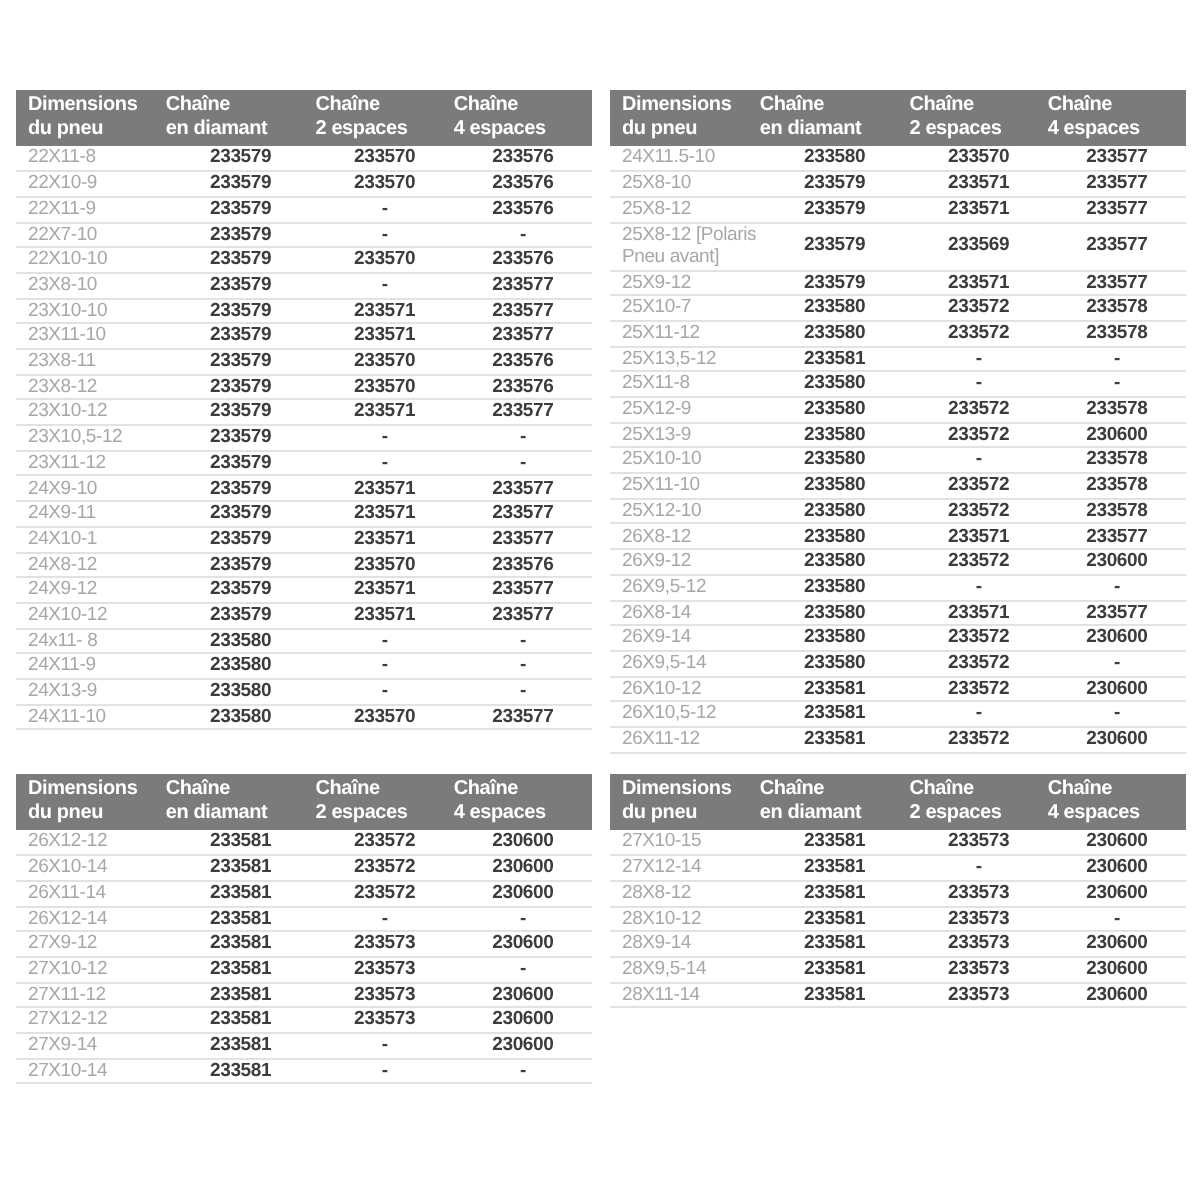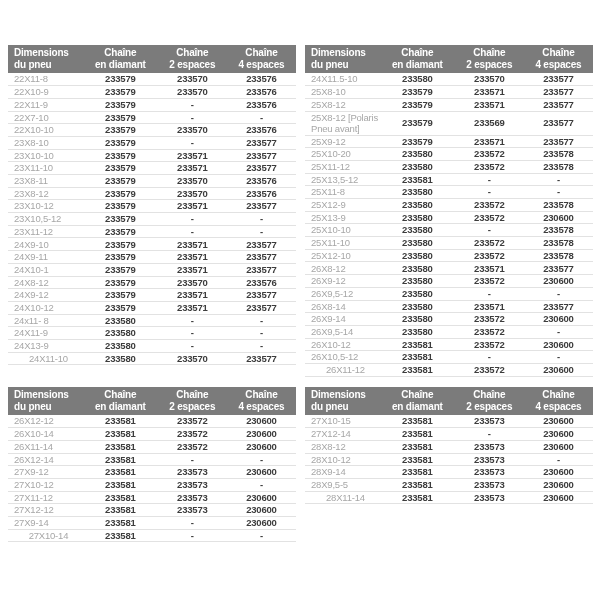--- a/index.html
+++ b/index.html
@@ -35,37 +35,37 @@
   .fit-table col.c4 { width: 24%; }
 
   .fit-table thead th {
     background: var(--header-bg);
     color: var(--header-text);
     font-size: 10px;
     font-weight: bold;
     line-height: 11.5px;
     height: 28px;
     padding: 2px 0 3px 0;
-    text-align: center;
+    text-align: left;
     vertical-align: middle;
     letter-spacing: -0.2px;
   }
   .fit-table thead th.first {
     text-align: left;
     padding-left: 6px;
   }
   .fit-table tbody td {
     height: 12.7px;
     line-height: 11.5px;
     border-top: 1px solid var(--row-line);
     vertical-align: middle;
     letter-spacing: -0.2px;
   }
   .fit-table tbody tr:first-child td { border-top: none; }
-  .fit-table tbody tr:last-child td { border-bottom: 1px solid var(--row-line); text-align: center; }
+  .fit-table tbody tr:last-child td { border-bottom: 1px solid var(--row-line); }
   .fit-table td.dim {
     color: var(--dim-text);
     font-size: 9.5px;
     text-align: left;
     padding-left: 6px;
   }
   .fit-table td.num {
     color: var(--num-text);
     font-size: 9.5px;
     font-weight: bold;
@@ -298,21 +298,21 @@
           <td class="num">233569</td>
           <td class="num">233577</td>
         </tr>
         <tr>
           <td class="dim">25X9-12</td>
           <td class="num">233579</td>
           <td class="num">233571</td>
           <td class="num">233577</td>
         </tr>
         <tr>
-          <td class="dim">25X10-20</td>
+          <td class="dim">25X10-7</td>
           <td class="num">233580</td>
           <td class="num">233572</td>
           <td class="num">233578</td>
         </tr>
         <tr>
           <td class="dim">25X11-12</td>
           <td class="num">233580</td>
           <td class="num">233572</td>
           <td class="num">233578</td>
         </tr>
@@ -558,21 +558,21 @@
           <td class="num">233573</td>
           <td class="num">-</td>
         </tr>
         <tr>
           <td class="dim">28X9-14</td>
           <td class="num">233581</td>
           <td class="num">233573</td>
           <td class="num">230600</td>
         </tr>
         <tr>
-          <td class="dim">28X9,5-5</td>
+          <td class="dim">28X9,5-14</td>
           <td class="num">233581</td>
           <td class="num">233573</td>
           <td class="num">230600</td>
         </tr>
         <tr>
           <td class="dim">28X11-14</td>
           <td class="num">233581</td>
           <td class="num">233573</td>
           <td class="num">230600</td>
         </tr>

